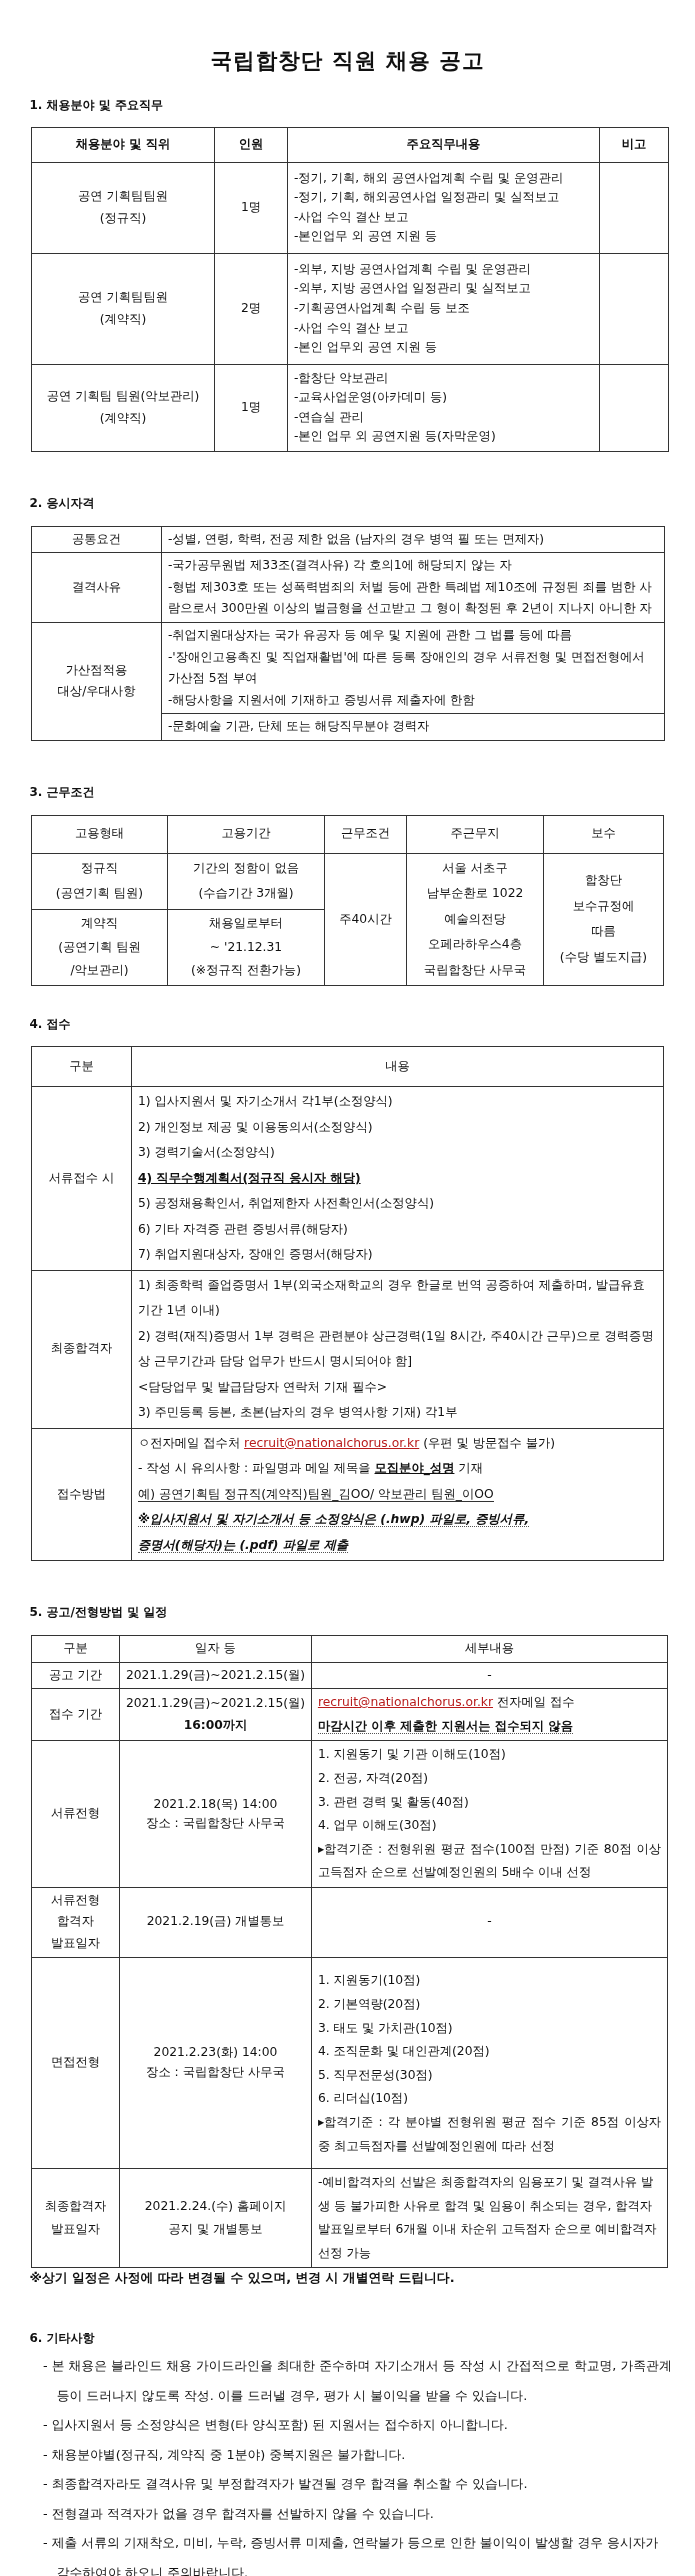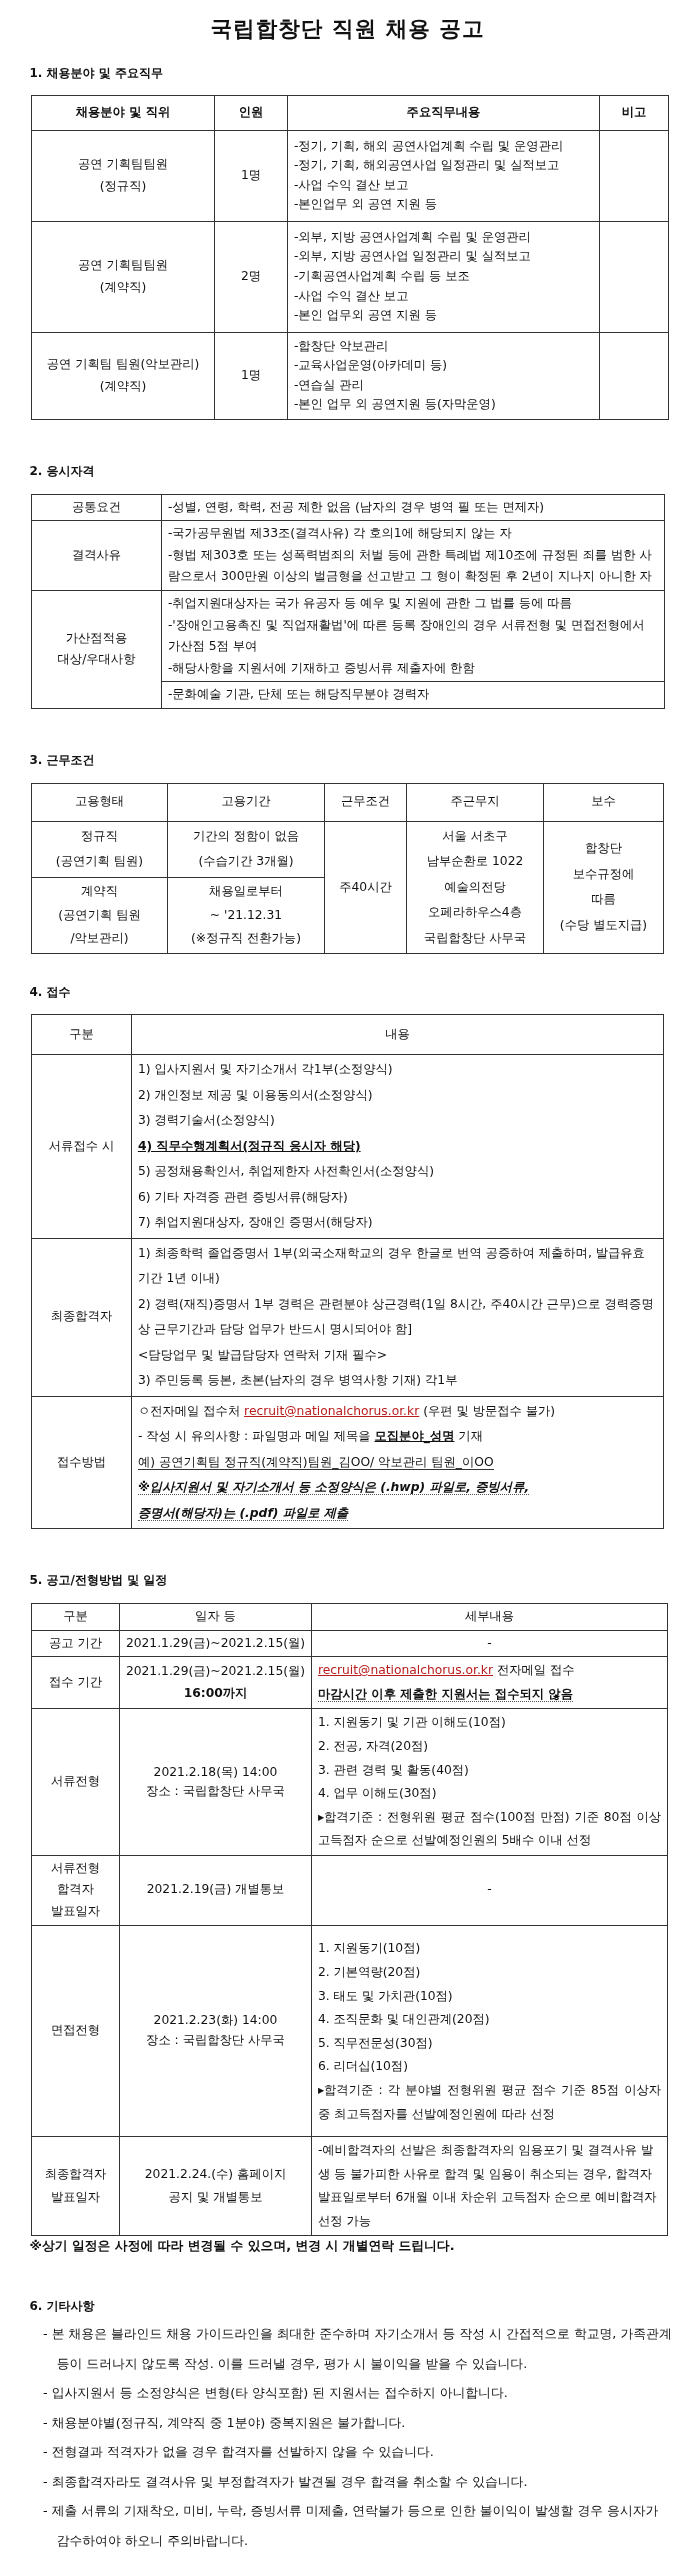--- a/index.html
+++ b/index.html
@@ -5,21 +5,21 @@
   html, body { margin: 0; padding: 0; background: #ffffff; }
   body {
     width: 695px;
     font-family: "DejaVu Sans", "Liberation Sans", sans-serif;
     color: #111;
     font-size: 12.3px;
   }
   .page { position: relative; width: 695px; padding: 0 0 39px 0; }
   .title {
     text-align: center; font-size: 21.6px; font-weight: bold;
-    padding-top: 14px; margin: 0 0 21.6px 0; letter-spacing: 1px;
+    padding-top: 46px; margin: 0 0 21.6px 0; letter-spacing: 1px;
   }
   .section-heading {
     font-size: 12px; font-weight: bold; margin: 0 0 13.7px 29.5px;
   }
   table.grid {
     border-collapse: collapse; margin-left: 31px; table-layout: fixed;
   }
   table.grid td, table.grid th {
     border: 1.4px solid #333; padding: 2px 5.9px; vertical-align: middle;
     font-size: 12.3px; line-height: 21.6px; font-weight: normal;
@@ -338,20 +338,20 @@
     </table>
   <div class="notice">※상기 일정은 사정에 따라 변경될 수 있으며, 변경 시 개별연락 드립니다.</div>
 
   <div class="gap-l"></div>
 
   <div class="section-heading" style="margin-bottom:3.9px">6. 기타사항</div>
   <ul class="etc">
     <li>- 본 채용은 블라인드 채용 가이드라인을 최대한 준수하며 자기소개서 등 작성 시 간접적으로 학교명, 가족관계 등이 드러나지 않도록 작성. 이를 드러낼 경우, 평가 시 불이익을 받을 수 있습니다.</li>
     <li>- 입사지원서 등 소정양식은 변형(타 양식포함) 된 지원서는 접수하지 아니합니다.</li>
     <li>- 채용분야별(정규직, 계약직 중 1분야) 중복지원은 불가합니다.</li>
+    <li>- 최종합격자라도 결격사유 및 부정합격자가 발견될 경우 합격을 취소할 수 있습니다.</li>
     <li>- 전형결과 적격자가 없을 경우 합격자를 선발하지 않을 수 있습니다.</li>
-    <li>- 최종합격자라도 결격사유 및 부정합격자가 발견될 경우 합격을 취소할 수 있습니다.</li>
     <li>- 제출 서류의 기재착오, 미비, 누락, 증빙서류 미제출, 연락불가 등으로 인한 불이익이 발생할 경우 응시자가 감수하여야 하오니 주의바랍니다.</li>
 
   </ul>
 
 </div>
 
 
 </body></html>

